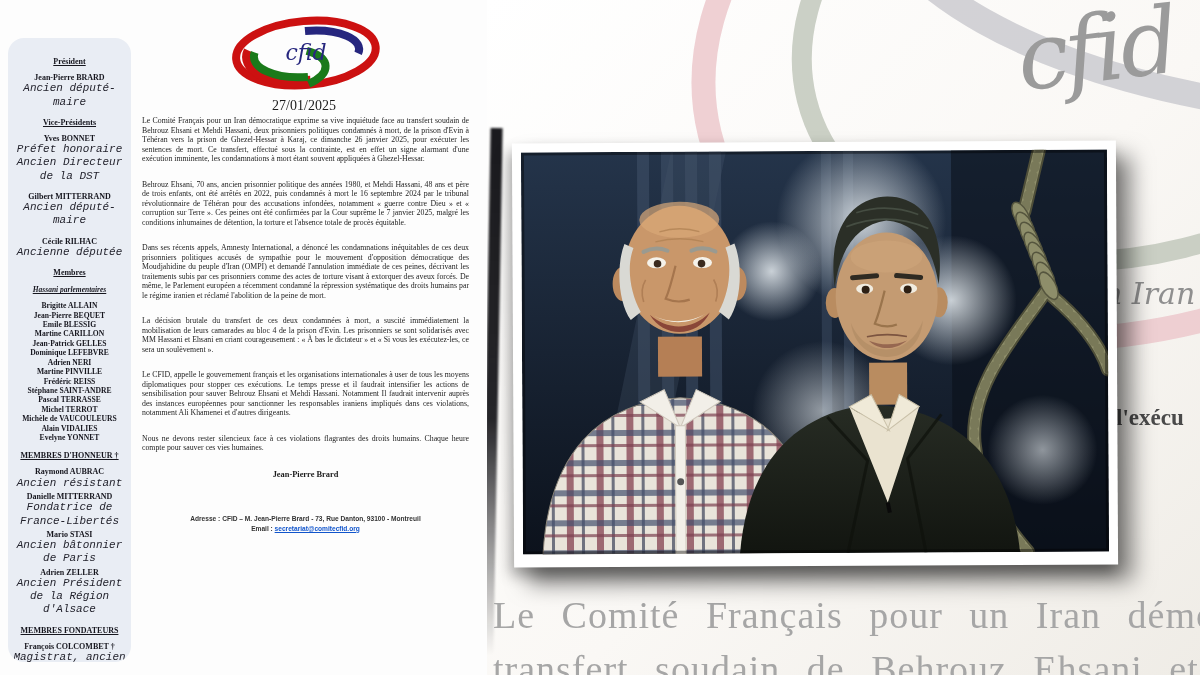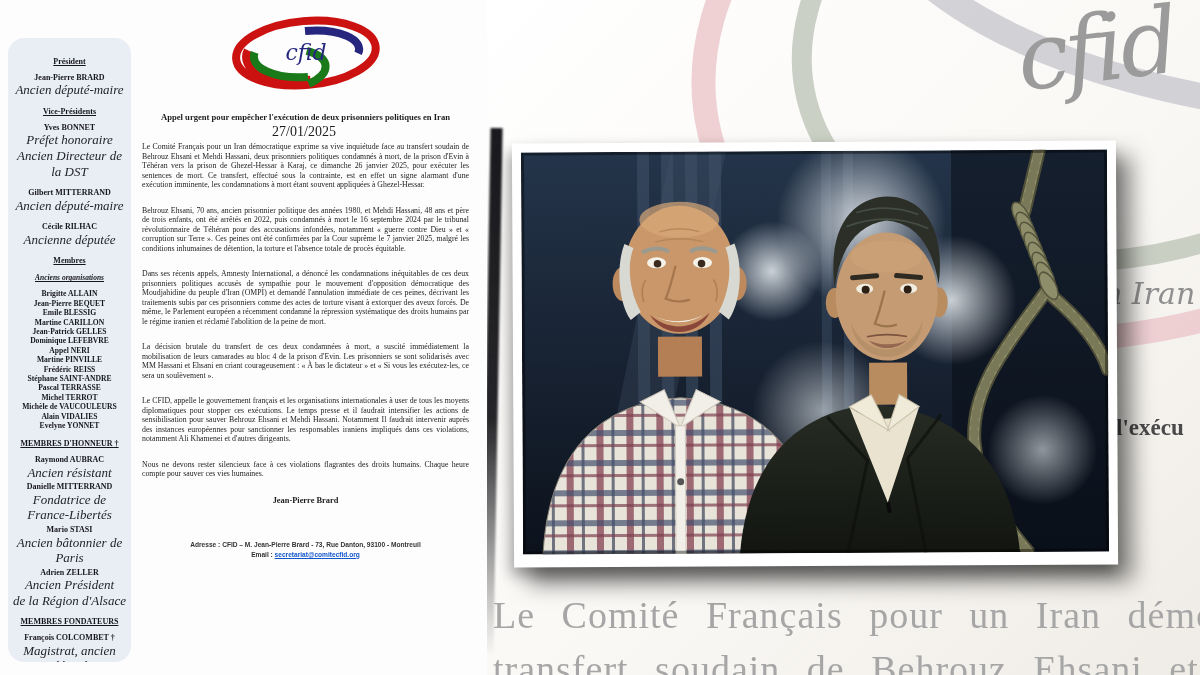--- a/index.html
+++ b/index.html
@@ -9,21 +9,21 @@
   .letter-page{position:absolute;left:0;top:0;width:487px;height:675px;background:#fdfdfd;
                border-right:1px solid #d7d5d2;}
   .sidebar{position:absolute;left:8px;top:38px;width:123px;height:624px;background:#e9edf4;
            border-radius:16px;padding:10px 4px;box-sizing:border-box;text-align:center;color:#16161e;
            overflow:hidden;}
   .sb-header{font-weight:bold;text-decoration:underline;font-size:8px;margin:9px 0 7px;}
   .sb-subheader{font-weight:bold;font-style:italic;text-decoration:underline;font-size:7.5px;margin:8px 0 7px;}
   .sb-entry{margin:0 0 2px;}
   .sb-entry.spaced{margin:0 0 9px;}
   .sb-name{font-weight:bold;font-size:8px;line-height:1.18;}
-  .sb-role{font-style:italic;font-size:13px;line-height:1.2;color:#23232d;}
+  .sb-role{font-style:italic;font-size:11px;line-height:1.2;color:#23232d;font-family:Liberation Mono, monospace;}
   .sb-name-plain{font-weight:600;font-size:7.6px;line-height:1.24;}
   .letter-body{position:absolute;left:142px;top:0;width:327px;padding-top:16px;color:#1c1c1c;}
   .logo-wrap{text-align:center;}
   .logo-tagline{font-style:italic;font-size:8.5px;color:#3a2a8a;margin-top:2px;
                 font-family:"DejaVu Serif", serif;}
   .letter-title{font-weight:bold;font-size:8.6px;text-align:center;margin:16px 0 0;white-space:nowrap;}
   .letter-date{font-size:14px;text-align:center;margin:2px 3px 0 0;}
   .paras{margin-top:2px;}
   .para{font-size:7.8px;line-height:1.22;text-align:justify;margin:0 0 16px;}
   .signature{text-align:center;margin-top:16px;font-weight:bold;font-size:8.4px;line-height:1.35;}
@@ -32,21 +32,21 @@
   .letter-footer a{color:#1155cc;text-decoration:underline;cursor:pointer;}
   
   .poster{position:absolute;left:487px;top:0;width:713px;height:675px;overflow:hidden;
           background:linear-gradient(135deg,#ffffff 0%,#faf8f5 55%,#efece6 100%);}
   .wm-svg{position:absolute;left:0;top:0;}
   .wm-cfid{position:absolute;left:530px;top:-4px;font-size:92px;color:#9b9b9b;
            font-family:"DejaVu Serif", serif;font-style:italic;transform:rotate(-7deg);
            letter-spacing:-4px;}
   .wm-iran{position:absolute;left:616px;top:276px;font-size:30px;color:#8f8f8f;
            font-style:italic;font-family:"DejaVu Serif", serif;white-space:nowrap;}
-  .wm-exec{position:absolute;left:629px;top:415px;font-size:23px;color:#4a4a4a;
+  .wm-exec{position:absolute;left:629px;top:405px;font-size:23px;color:#4a4a4a;
            font-weight:bold;white-space:nowrap;}
   .page-edge-shadow{position:absolute;left:-1px;top:128px;width:12px;height:528px;
            background:linear-gradient(to bottom,rgba(14,14,18,0.95) 0%,rgba(14,14,18,0.9) 55%,rgba(14,14,18,0) 100%);
            filter:blur(1.2px);transform:rotate(1deg);}
   .poster-bottom{position:absolute;left:6px;top:588px;color:#a6a6a6;font-size:38px;
            line-height:54px;white-space:nowrap;letter-spacing:1px;word-spacing:16px;}
   .photo-frame{position:absolute;left:26px;top:142px;background:#fff;padding:9px;
            box-shadow:14px 16px 22px rgba(0,0,0,0.5), -4px 8px 14px rgba(0,0,0,0.3);
            transform:rotate(-0.3deg);}
 </style>
@@ -75,28 +75,28 @@
             <div class="sb-name">Gilbert MITTERRAND</div>
             <div class="sb-role">Ancien député-maire</div>
           </div>
           <div class="sb-entry spaced">
             <div class="sb-name">Cécile RILHAC</div>
             <div class="sb-role">Ancienne députée</div>
           </div>
         </div>
         <div class="sb-section">
           <div class="sb-header">Membres</div>
-          <div class="sb-subheader">Anciens organisations</div>
+          <div class="sb-subheader">Hassani parlementaires</div>
           <div class="sb-name-plain">Brigitte ALLAIN</div>
           <div class="sb-name-plain">Jean-Pierre BEQUET</div>
           <div class="sb-name-plain">Emile BLESSIG</div>
           <div class="sb-name-plain">Martine CARILLON</div>
           <div class="sb-name-plain">Jean-Patrick GELLES</div>
           <div class="sb-name-plain">Dominique LEFEBVRE</div>
-          <div class="sb-name-plain">Appel NERI</div>
+          <div class="sb-name-plain">Adrien NERI</div>
           <div class="sb-name-plain">Martine PINVILLE</div>
           <div class="sb-name-plain">Frédéric REISS</div>
           <div class="sb-name-plain">Stéphane SAINT-ANDRE</div>
           <div class="sb-name-plain">Pascal TERRASSE</div>
           <div class="sb-name-plain">Michel TERROT</div>
           <div class="sb-name-plain">Michèle de VAUCOULEURS</div>
           <div class="sb-name-plain">Alain VIDALIES</div>
           <div class="sb-name-plain">Evelyne YONNET</div>
         </div>
         <div class="sb-section">
@@ -145,21 +145,20 @@
             <ellipse cx="76" cy="37" rx="70" ry="32" fill="none" stroke="#cc1111" stroke-width="8"></ellipse>
             <path d="M 20 30 A 66 29 0 0 0 78 66" fill="none" stroke="#cc1111" stroke-width="12"></path>
             <path d="M 30 55 A 53 22 0 0 1 31 22" fill="none" stroke="#1a7a1a" stroke-width="8" transform="translate(47 14) rotate(180 30 38)"></path>
             <path d="M 77 15 A 53 22 0 0 1 128 42" fill="none" stroke="#26267e" stroke-width="8"></path>
             <path d="M 76 61 A 53 24 0 0 1 25 32" fill="none" stroke="#1a7a1a" stroke-width="8"></path>
           </g>
           <text x="76" y="44" text-anchor="middle" font-family="DejaVu Serif, serif" font-style="italic" font-size="22" fill="#26267e">cfid</text>
         </svg>
       </div>
 
-      <h1 class="letter-title">Appel urgent pour empêcher l'exécution de deux prisonniers politiques en Iran</h1>
       <div class="letter-date">27/01/2025</div>
 
       <div class="paras">
           <div class="para">Le Comité Français pour un Iran démocratique exprime sa vive inquiétude face au transfert soudain de Behrouz Ehsani et Mehdi Hassani, deux prisonniers politiques condamnés à mort, de la prison d'Evin à Téhéran vers la prison de Ghezel-Hessar à Karaj, ce dimanche 26 janvier 2025, pour exécuter les sentences de mort. Ce transfert, effectué sous la contrainte, est en effet un signe alarmant d'une exécution imminente, les condamnations à mort étant souvent appliquées à Ghezel-Hessar.</div>
           <div class="para">Behrouz Ehsani, 70 ans, ancien prisonnier politique des années 1980, et Mehdi Hassani, 48 ans et père de trois enfants, ont été arrêtés en 2022, puis condamnés à mort le 16 septembre 2024 par le tribunal révolutionnaire de Téhéran pour des accusations infondées, notamment « guerre contre Dieu » et « corruption sur Terre ». Ces peines ont été confirmées par la Cour suprême le 7 janvier 2025, malgré les conditions inhumaines de détention, la torture et l'absence totale de procès équitable.</div>
           <div class="para">Dans ses récents appels, Amnesty International, a dénoncé les condamnations inéquitables de ces deux prisonniers politiques accusés de sympathie pour le mouvement d'opposition démocratique des Moudjahidine du peuple d'Iran (OMPI) et demandé l'annulation immédiate de ces peines, décrivant les traitements subis par ces prisonniers comme des actes de torture visant à extorquer des aveux forcés. De même, le Parlement européen a récemment condamné la répression systématique des droits humains par le régime iranien et réclamé l'abolition de la peine de mort.</div>
           <div class="para">La décision brutale du transfert de ces deux condamnées à mort, a suscité immédiatement la mobilisation de leurs camarades au bloc 4 de la prison d'Evin. Les prisonniers se sont solidarisés avec MM Hassani et Ehsani en criant courageusement : « À bas le dictateur » et « Si vous les exécutez-les, ce sera un soulèvement ».</div>
           <div class="para">Le CFID, appelle le gouvernement français et les organisations internationales à user de tous les moyens diplomatiques pour stopper ces exécutions. Le temps presse et il faudrait intensifier les actions de sensibilisation pour sauver Behrouz Ehsani et Mehdi Hassani. Notamment Il faudrait intervenir auprès des instances européennes pour sanctionner les responsables iraniens impliqués dans ces violations, notamment Ali Khamenei et d'autres dirigeants.</div>
           <div class="para">Nous ne devons rester silencieux face à ces violations flagrantes des droits humains. Chaque heure compte pour sauver ces vies humaines.</div>
         </div>

